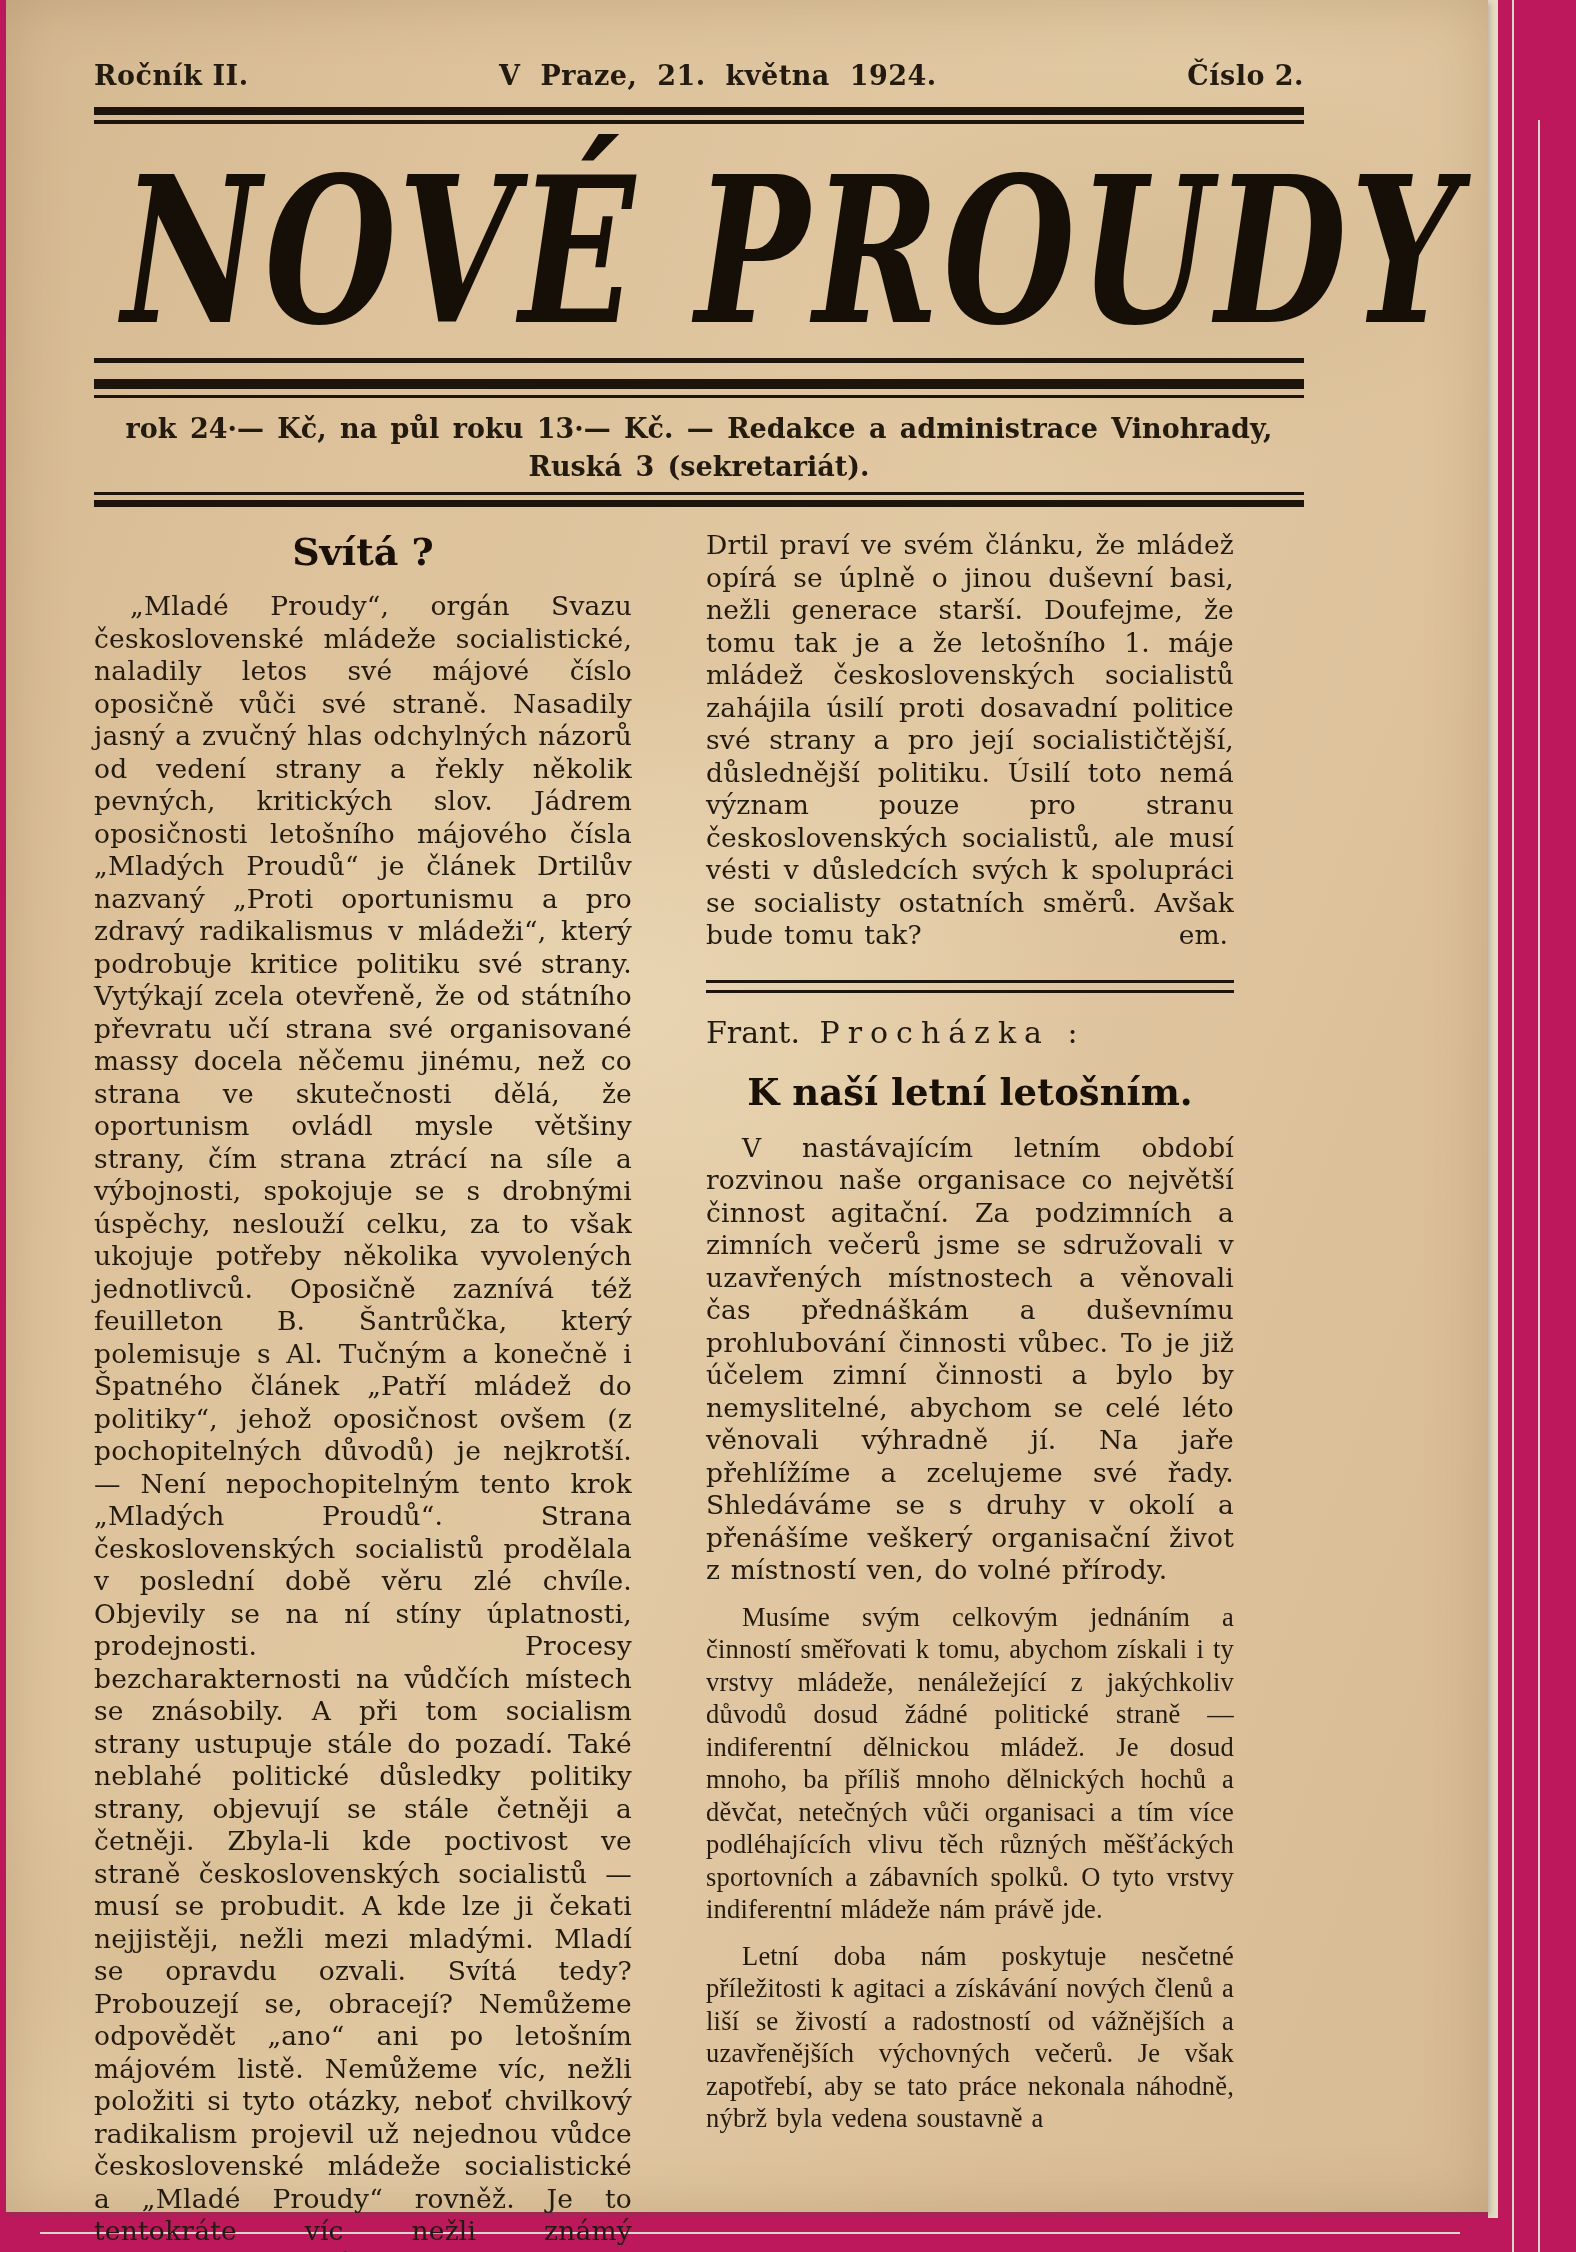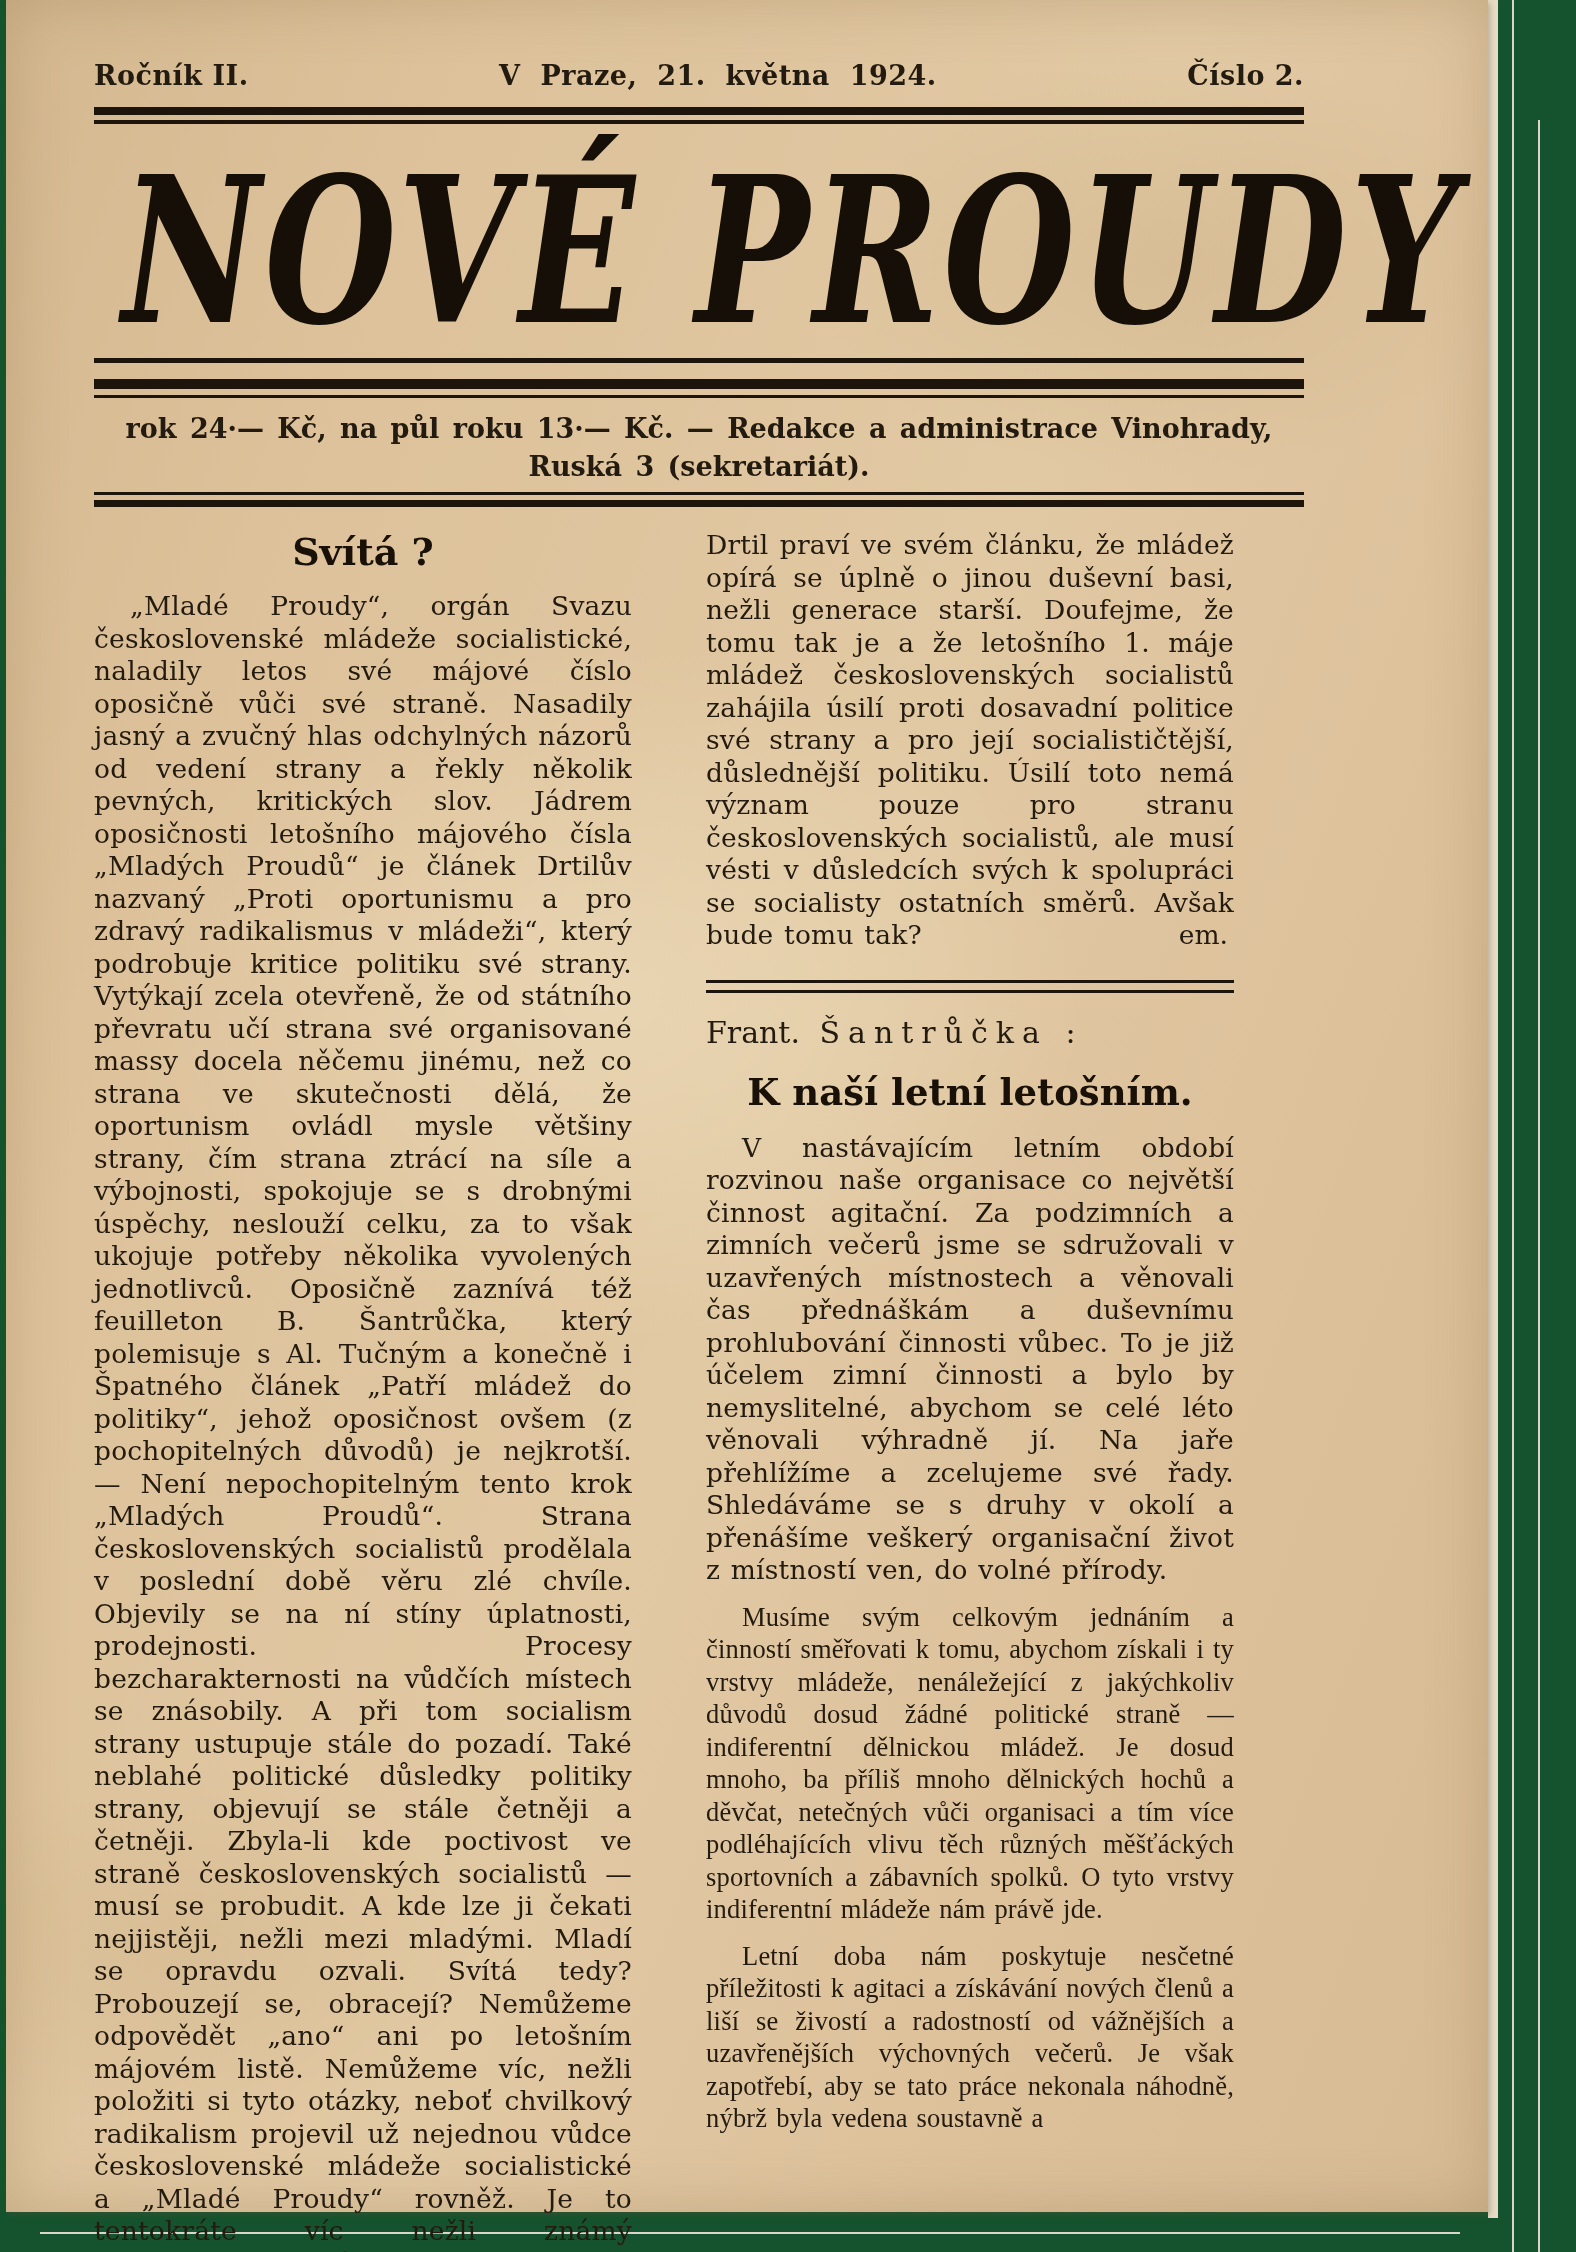--- a/index.html
+++ b/index.html
@@ -1,17 +1,17 @@
 <!DOCTYPE html>
 <html><head>
 <meta charset="utf-8">
 <style>
   html,body{margin:0;padding:0;}
   body{background:#e7e5df;font-family:"DejaVu Serif", serif;}
-  .scene{position:relative;width:1576px;height:2252px;background:#14532d;overflow:hidden;}
+  .scene{position:relative;width:1576px;height:2252px;background:#be185d;overflow:hidden;}
 
   
   .edge-line{position:absolute;background:#d9d5ca;}
   .edge-sliver{position:absolute;background:#e8dcc4;}
 
   .paper{
     position:absolute;left:6px;top:0;width:1482px;height:2212px;
     background:
       radial-gradient(ellipse 500px 300px at 78% 12%, rgba(190,160,115,.28), transparent 70%),
       radial-gradient(ellipse 700px 500px at 40% 45%, rgba(255,246,222,.30), transparent 70%),
@@ -123,21 +123,21 @@
           <p class="body-text">Drtil praví ve svém článku, že mládež opírá se úplně o jinou duševní basi, nežli generace starší. Doufejme, že tomu tak je a že letošního 1. máje mládež československých socialistů zahájila úsilí proti dosavadní politice své strany a pro její socialističtější, důslednější politiku. Úsilí toto nemá význam pouze pro stranu československých socialistů, ale musí vésti v důsledcích svých k spolupráci se socialisty ostatních směrů. Avšak bude tomu tak?</p>
           <div class="sig-line">em.</div>
 
           <div class="divider-double">
             <div class="d"></div>
             <div class="d"></div>
           </div>
 
           <div class="author-line">
             <span>Frant.</span>
-            <span class="spaced">Šantrůčka :</span>
+            <span class="spaced">Procházka :</span>
           </div>
 
           <h2 class="article2-title">K naší letní letošním.</h2>
 
           <p class="body-text indent">V nastávajícím letním období rozvinou naše organisace co největší činnost agitační. Za podzimních a zimních večerů jsme se sdružovali v uzavřených místnostech a věnovali čas přednáškám a duševnímu prohlubování činnosti vůbec. To je již účelem zimní činnosti a bylo by nemyslitelné, abychom se celé léto věnovali výhradně jí. Na jaře přehlížíme a zcelujeme své řady. Shledáváme se s druhy v okolí a přenášíme veškerý organisační život z místností ven, do volné přírody.</p>
           <p class="body-text indent">Musíme svým celkovým jednáním a činností směřovati k tomu, abychom získali i ty vrstvy mládeže, nenáležející z jakýchkoliv důvodů dosud žádné politické straně — indiferentní dělnickou mládež. Je dosud mnoho, ba příliš mnoho dělnických hochů a děvčat, netečných vůči organisaci a tím více podléhajících vlivu těch různých měšťáckých sportovních a zábavních spolků. O tyto vrstvy indiferentní mládeže nám právě jde.</p>
           <p class="body-text indent">Letní doba nám poskytuje nesčetné příležitosti k agitaci a získávání nových členů a liší se živostí a radostností od vážnějších a uzavřenějších výchovných večerů. Je však zapotřebí, aby se tato práce nekonala náhodně, nýbrž byla vedena soustavně a</p>
         </div>
 
       </div>

